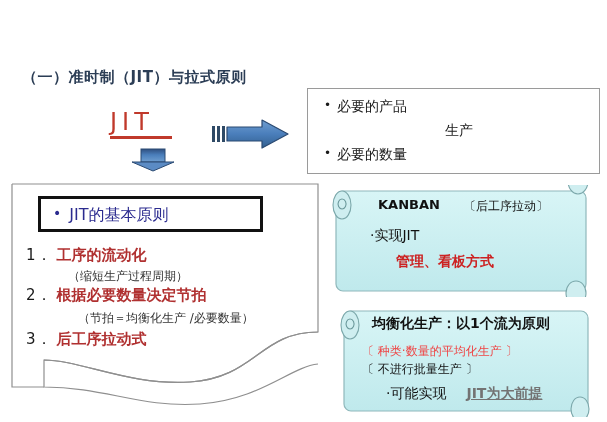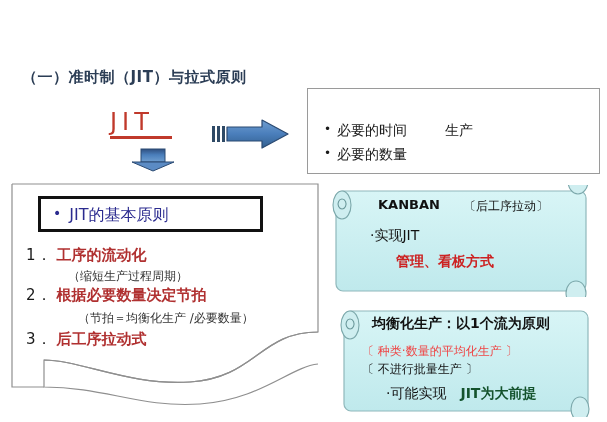--- a/index.html
+++ b/index.html
@@ -128,21 +128,21 @@
     font-size:12px;color:#ef4444;white-space:nowrap;
   }
   .lv-br2{
     position:absolute;left:28px;top:56px;
     font-size:12px;color:#111;white-space:nowrap;
   }
   .lv-last{
     position:absolute;left:52px;top:80px;
     font-size:14px;color:#111;white-space:nowrap;
   }
-  .lv-last .red{color:#14532d;font-weight:bold;margin-left:14px;}
+  .lv-last .red{color:#737373;font-weight:bold;margin-left:20px;text-decoration:underline;}
 </style>
 </head>
 <body>
 
 <div class="slide">
 
   <div class="h-sub">（一）准时制（JIT）与拉式原则</div>
 
   <div class="jit-logo">JIT</div>
   <div class="jit-underline"></div>
@@ -171,22 +171,22 @@
         </linearGradient>
       </defs>
       <rect x="0" y="8" width="3" height="16" fill="#2f4a66"></rect>
       <rect x="5" y="8" width="3" height="16" fill="#2f4a66"></rect>
       <rect x="10" y="8" width="3" height="16" fill="#2f4a66"></rect>
       <polygon points="15,9 50,9 50,2 76,16 50,30 50,23 15,23" fill="url(#garr)" stroke="#2b4a72" stroke-width="1.2" stroke-linejoin="round"></polygon>
     </svg>
   </div>
 
   <div class="box-top-right">
-    <div class="tr-line tr-l2">
-      <span class="dot">•</span><span>必要的时间</span>
+    <div class="tr-line tr-l1">
+      <span class="dot">•</span><span>必要的产品</span>
     </div>
     <div class="tr-line tr-l3">
       <span class="dot">•</span><span>必要的数量</span>
     </div>
     <div class="tr-prod">生产</div>
   </div>
 
   <div class="doc-left">
     <svg width="310" height="230" viewBox="0 0 310 230">
       <path d="M2,2 L308,2 L308,150 C250,150 245,196 180,200 C120,204 70,178 34,178 L34,205 C95,205 130,226 190,222 C250,218 280,185 308,182" fill="#ffffff" stroke="#8f8f8f" stroke-width="1.2"></path>

